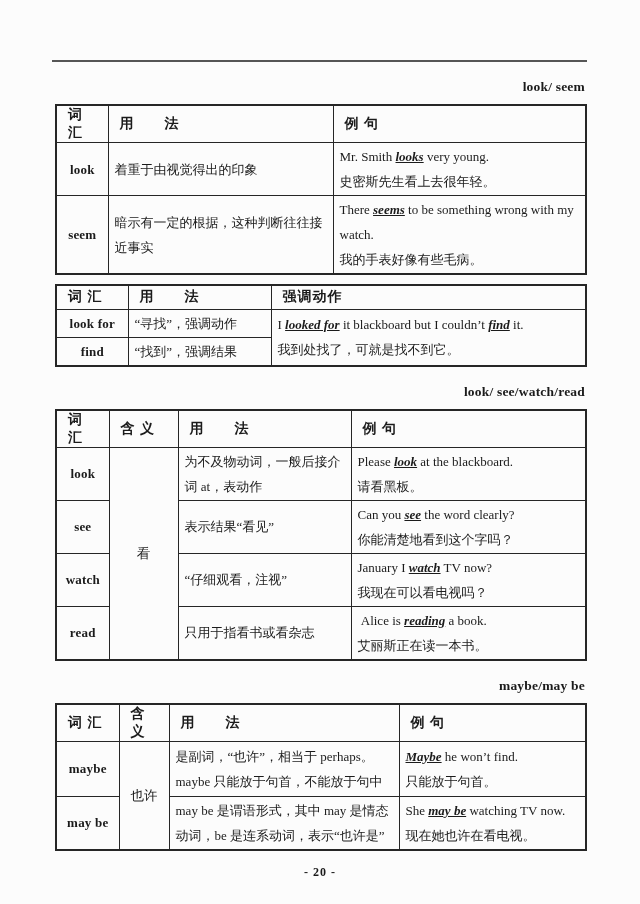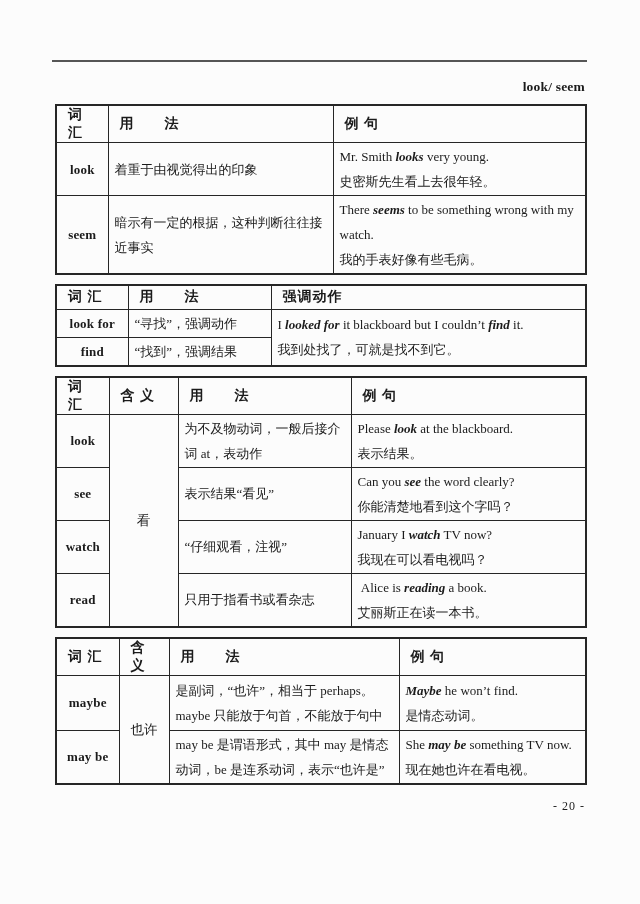--- a/index.html
+++ b/index.html
@@ -48,26 +48,27 @@
     text-align:center;
     font-weight:700;
     padding:1px 2px;
     letter-spacing:0.2px;
   }
   td.meaning{
     text-align:center;
     font-size:13.5px;
   }
   .ln{line-height:25px;}
-  .kw{font-weight:700;font-style:italic;margin-top:21px;}
+  .kw{font-weight:700;font-style:italic;text-decoration:underline;margin-top:21px;}
   .footer{
-    text-align:right;
+    text-align:center;
     font-size:12px;
     margin-top:14px;
     letter-spacing:1px;
+    font-weight:bold;
   }
 </style>
 </head>
 <body>
 
 <div class="page">
   <div class="content">
 
     <div class="rule"></div>
 
@@ -123,41 +124,42 @@
           <div class="ln">我到处找了，可就是找不到它。</div>
         </td>
       </tr>
       <tr>
         <td class="word" style="height:26px">find</td>
         <td>“找到”，强调结果</td>
       </tr>
     </tbody>
       </table>
 
+    <div class="heading">look/ see/watch/read</div>
     <table>
       <colgroup>
           <col style="width:53px">
           <col style="width:69px">
           <col style="width:173px">
           <col style="width:235px">
         </colgroup>
       <tbody>
           <tr>
         <th>词 汇</th>
         <th>含 义</th>
         <th>用　　法</th>
         <th>例 句</th>
       </tr>
       <tr>
         <td class="word" style="height:51px">look</td>
         <td class="meaning" rowspan="4">看</td>
         <td>为不及物动词，一般后接介词 at，表动作</td>
         <td>
           <div class="ln"><span>Please </span><span class="kw">look</span><span> at the blackboard.</span></div>
-          <div class="ln">表示结果。</div>
+          <div class="ln">请看黑板。</div>
         </td>
       </tr>
       <tr>
         <td class="word" style="height:51px">see</td>
         <td>表示结果“看见”</td>
         <td>
           <div class="ln"><span>Can you </span><span class="kw">see</span><span> the word clearly?</span></div>
           <div class="ln">你能清楚地看到这个字吗？</div>
         </td>
       </tr>
@@ -173,48 +175,49 @@
         <td class="word" style="height:51px">read</td>
         <td>只用于指看书或看杂志</td>
         <td>
           <div class="ln"><span>&nbsp;Alice is </span><span class="kw">reading</span><span> a book.</span></div>
           <div class="ln">艾丽斯正在读一本书。</div>
         </td>
       </tr>
     </tbody>
       </table>
 
+    <div class="heading">maybe/may be</div>
     <table>
       <colgroup>
           <col style="width:63px">
           <col style="width:50px">
           <col style="width:230px">
           <col style="width:187px">
         </colgroup>
       <tbody>
           <tr>
         <th>词 汇</th>
         <th>含 义</th>
         <th>用　　法</th>
         <th>例 句</th>
       </tr>
       <tr>
         <td class="word" style="height:55px">maybe</td>
         <td class="meaning" rowspan="2">也许</td>
         <td>是副词，“也许”，相当于 perhaps。maybe 只能放于句首，不能放于句中</td>
         <td>
           <div class="ln"><span class="kw">Maybe</span><span> he won’t find.</span></div>
-          <div class="ln">是情态动词。</div>
+          <div class="ln">只能放于句首。</div>
         </td>
       </tr>
       <tr>
         <td class="word" style="height:52px">may be</td>
         <td>may be 是谓语形式，其中 may 是情态动词，be 是连系动词，表示“也许是”</td>
         <td>
-          <div class="ln"><span>She </span><span class="kw">may be</span><span> something TV now.</span></div>
+          <div class="ln"><span>She </span><span class="kw">may be</span><span> watching TV now.</span></div>
           <div class="ln">现在她也许在看电视。</div>
         </td>
       </tr>
     </tbody>
       </table>
 
     <div class="footer">- 20 -</div>
 
   </div>
 </div>

